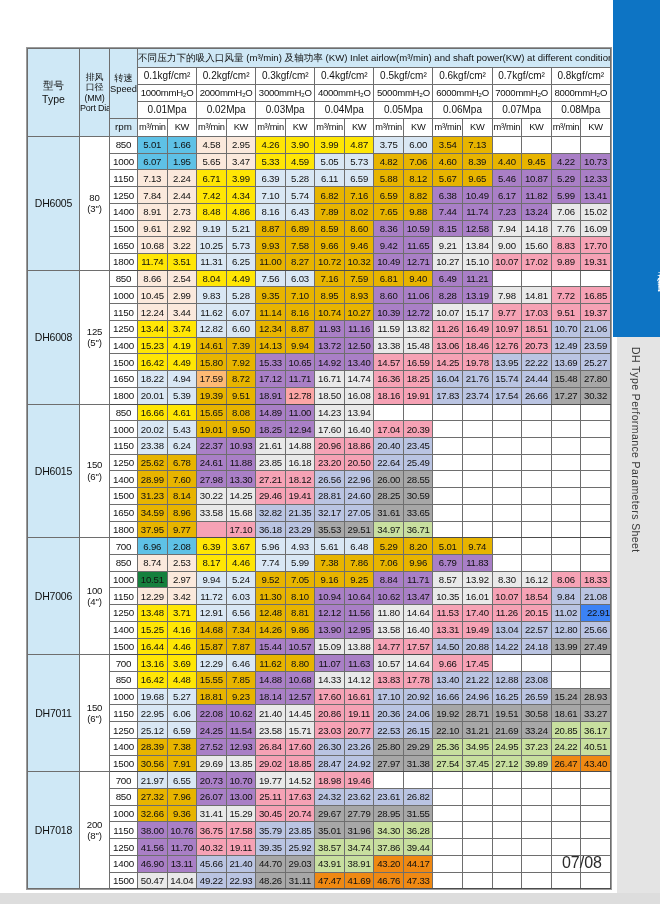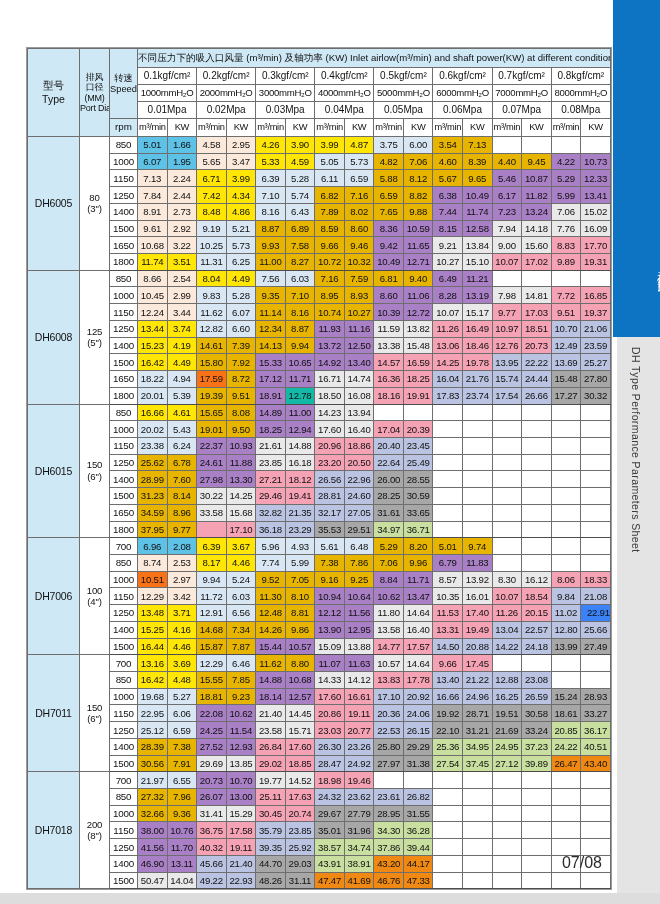--- a/index.html
+++ b/index.html
@@ -390,21 +390,21 @@
             <td style="background: rgb(246, 162, 181);">19.78</td>
             <td style="background: rgb(186, 196, 226);">13.95</td>
             <td style="background: rgb(186, 196, 226);">22.22</td>
             <td style="background: rgb(186, 196, 226);">13.69</td>
             <td style="background: rgb(186, 196, 226);">25.27</td>
           </tr>
           <tr>
             <td class="rpm-cell">1650</td>
             <td style="background: rgb(217, 231, 244);">18.22</td>
             <td style="background: rgb(217, 231, 244);">4.94</td>
-            <td style="background: #f97316;">17.59</td>
+            <td style="background: #fdba74;">17.59</td>
             <td style="background: rgb(231, 180, 0);">8.72</td>
             <td style="background: rgb(169, 127, 198);">17.12</td>
             <td style="background: rgb(169, 127, 198);">11.71</td>
             <td style="background: rgb(233, 233, 233);">16.71</td>
             <td style="background: rgb(233, 233, 233);">14.74</td>
             <td style="background: rgb(246, 162, 181);">16.36</td>
             <td style="background: rgb(246, 162, 181);">18.25</td>
             <td style="background: rgb(186, 196, 226);">16.04</td>
             <td style="background: rgb(186, 196, 226);">21.76</td>
             <td style="background: rgb(186, 196, 226);">15.74</td>
@@ -412,21 +412,21 @@
             <td style="background: rgb(167, 167, 167);">15.48</td>
             <td style="background: rgb(167, 167, 167);">27.80</td>
           </tr>
           <tr class="block-end">
             <td class="rpm-cell">1800</td>
             <td style="background: rgb(217, 231, 244);">20.01</td>
             <td style="background: rgb(217, 231, 244);">5.39</td>
             <td style="background: rgb(231, 180, 0);">19.39</td>
             <td style="background: rgb(231, 180, 0);">9.51</td>
             <td style="background: rgb(169, 127, 198); margin-top: 36px;">18.91</td>
-            <td style="background: #14b8a6;">12.78</td>
+            <td style="background: #fca5a5;">12.78</td>
             <td style="background: rgb(233, 233, 233);">18.50</td>
             <td style="background: rgb(233, 233, 233);">16.08</td>
             <td style="background: rgb(246, 162, 181);">18.16</td>
             <td style="background: rgb(246, 162, 181);">19.91</td>
             <td style="background: rgb(186, 196, 226);">17.83</td>
             <td style="background: rgb(186, 196, 226);">23.74</td>
             <td style="background: rgb(186, 196, 226);">17.54</td>
             <td style="background: rgb(186, 196, 226);">26.66</td>
             <td style="background: rgb(167, 167, 167);">17.27</td>
             <td style="background: rgb(167, 167, 167);">30.32</td>
@@ -620,21 +620,21 @@
             <td style="background: rgb(231, 180, 0);">9.96</td>
             <td style="background: rgb(169, 127, 198);">6.79</td>
             <td style="background: rgb(169, 127, 198);">11.83</td>
             <td></td>
             <td></td>
             <td></td>
             <td></td>
           </tr>
           <tr>
             <td class="rpm-cell">1000</td>
-            <td style="background: #f97316;">10.51</td>
+            <td style="background: #15803d;">10.51</td>
             <td style="background: rgb(251, 233, 220);">2.97</td>
             <td style="background: rgb(217, 231, 244);">9.94</td>
             <td style="background: rgb(217, 231, 244);">5.24</td>
             <td style="background: rgb(231, 180, 0);">9.52</td>
             <td style="background: rgb(231, 180, 0);">7.05</td>
             <td style="background: rgb(231, 180, 0);">9.16</td>
             <td style="background: rgb(231, 180, 0);">9.25</td>
             <td style="background: rgb(169, 127, 198);">8.84</td>
             <td style="background: rgb(169, 127, 198);">11.71</td>
             <td style="background: rgb(233, 233, 233);">8.57</td>

